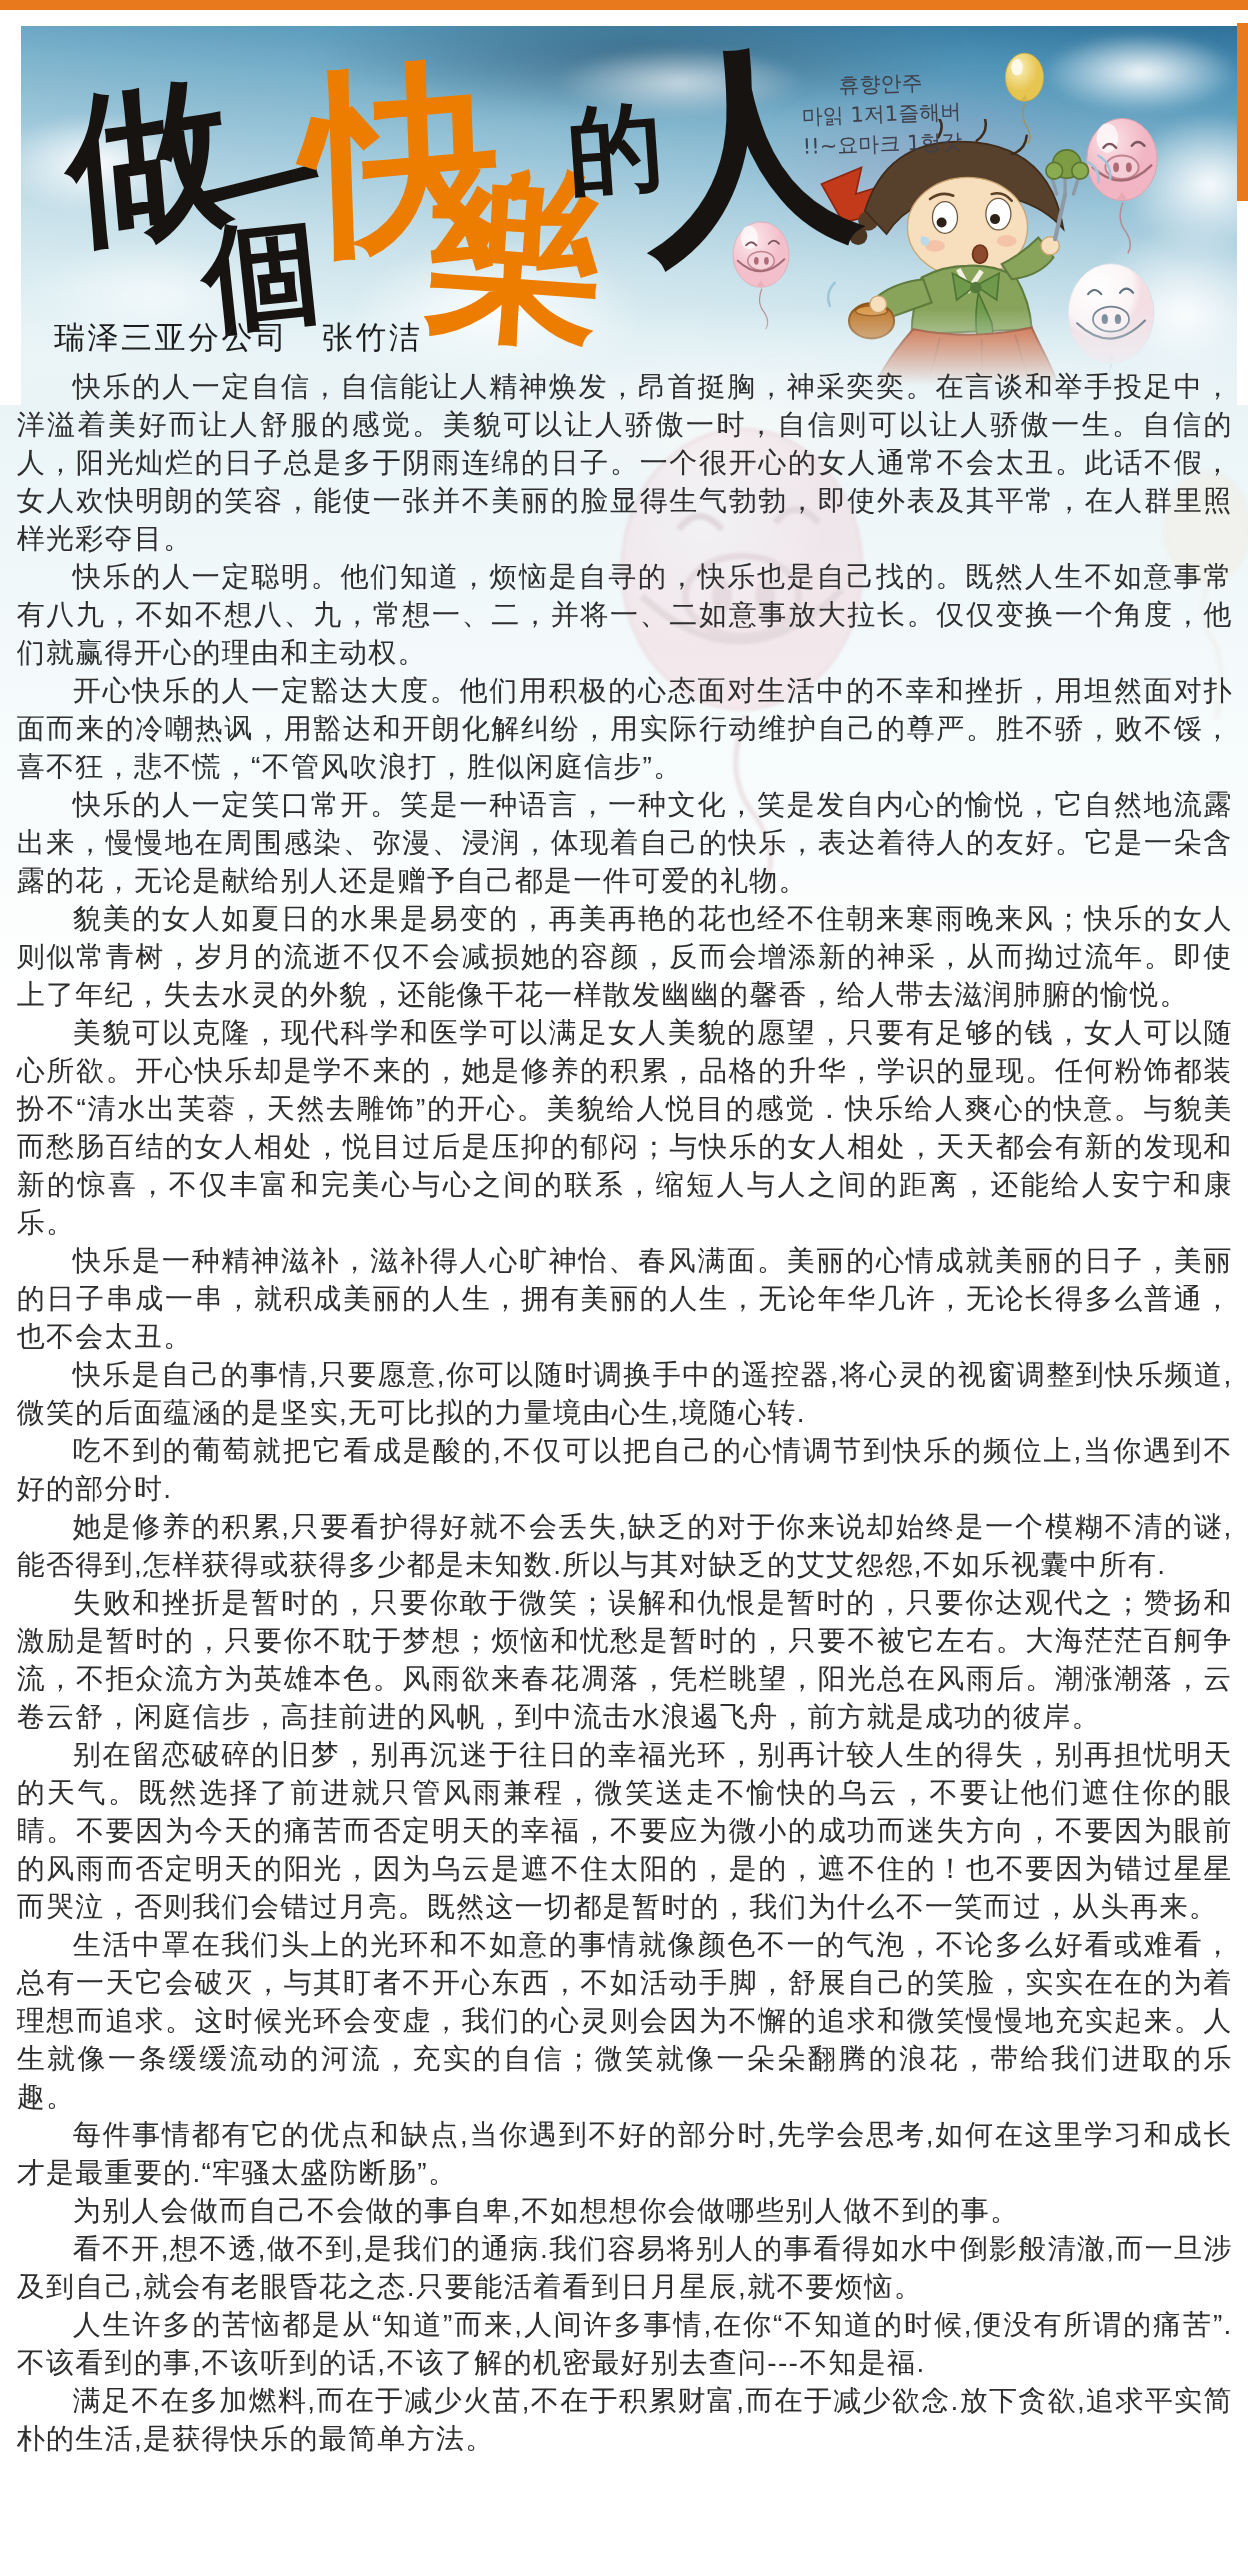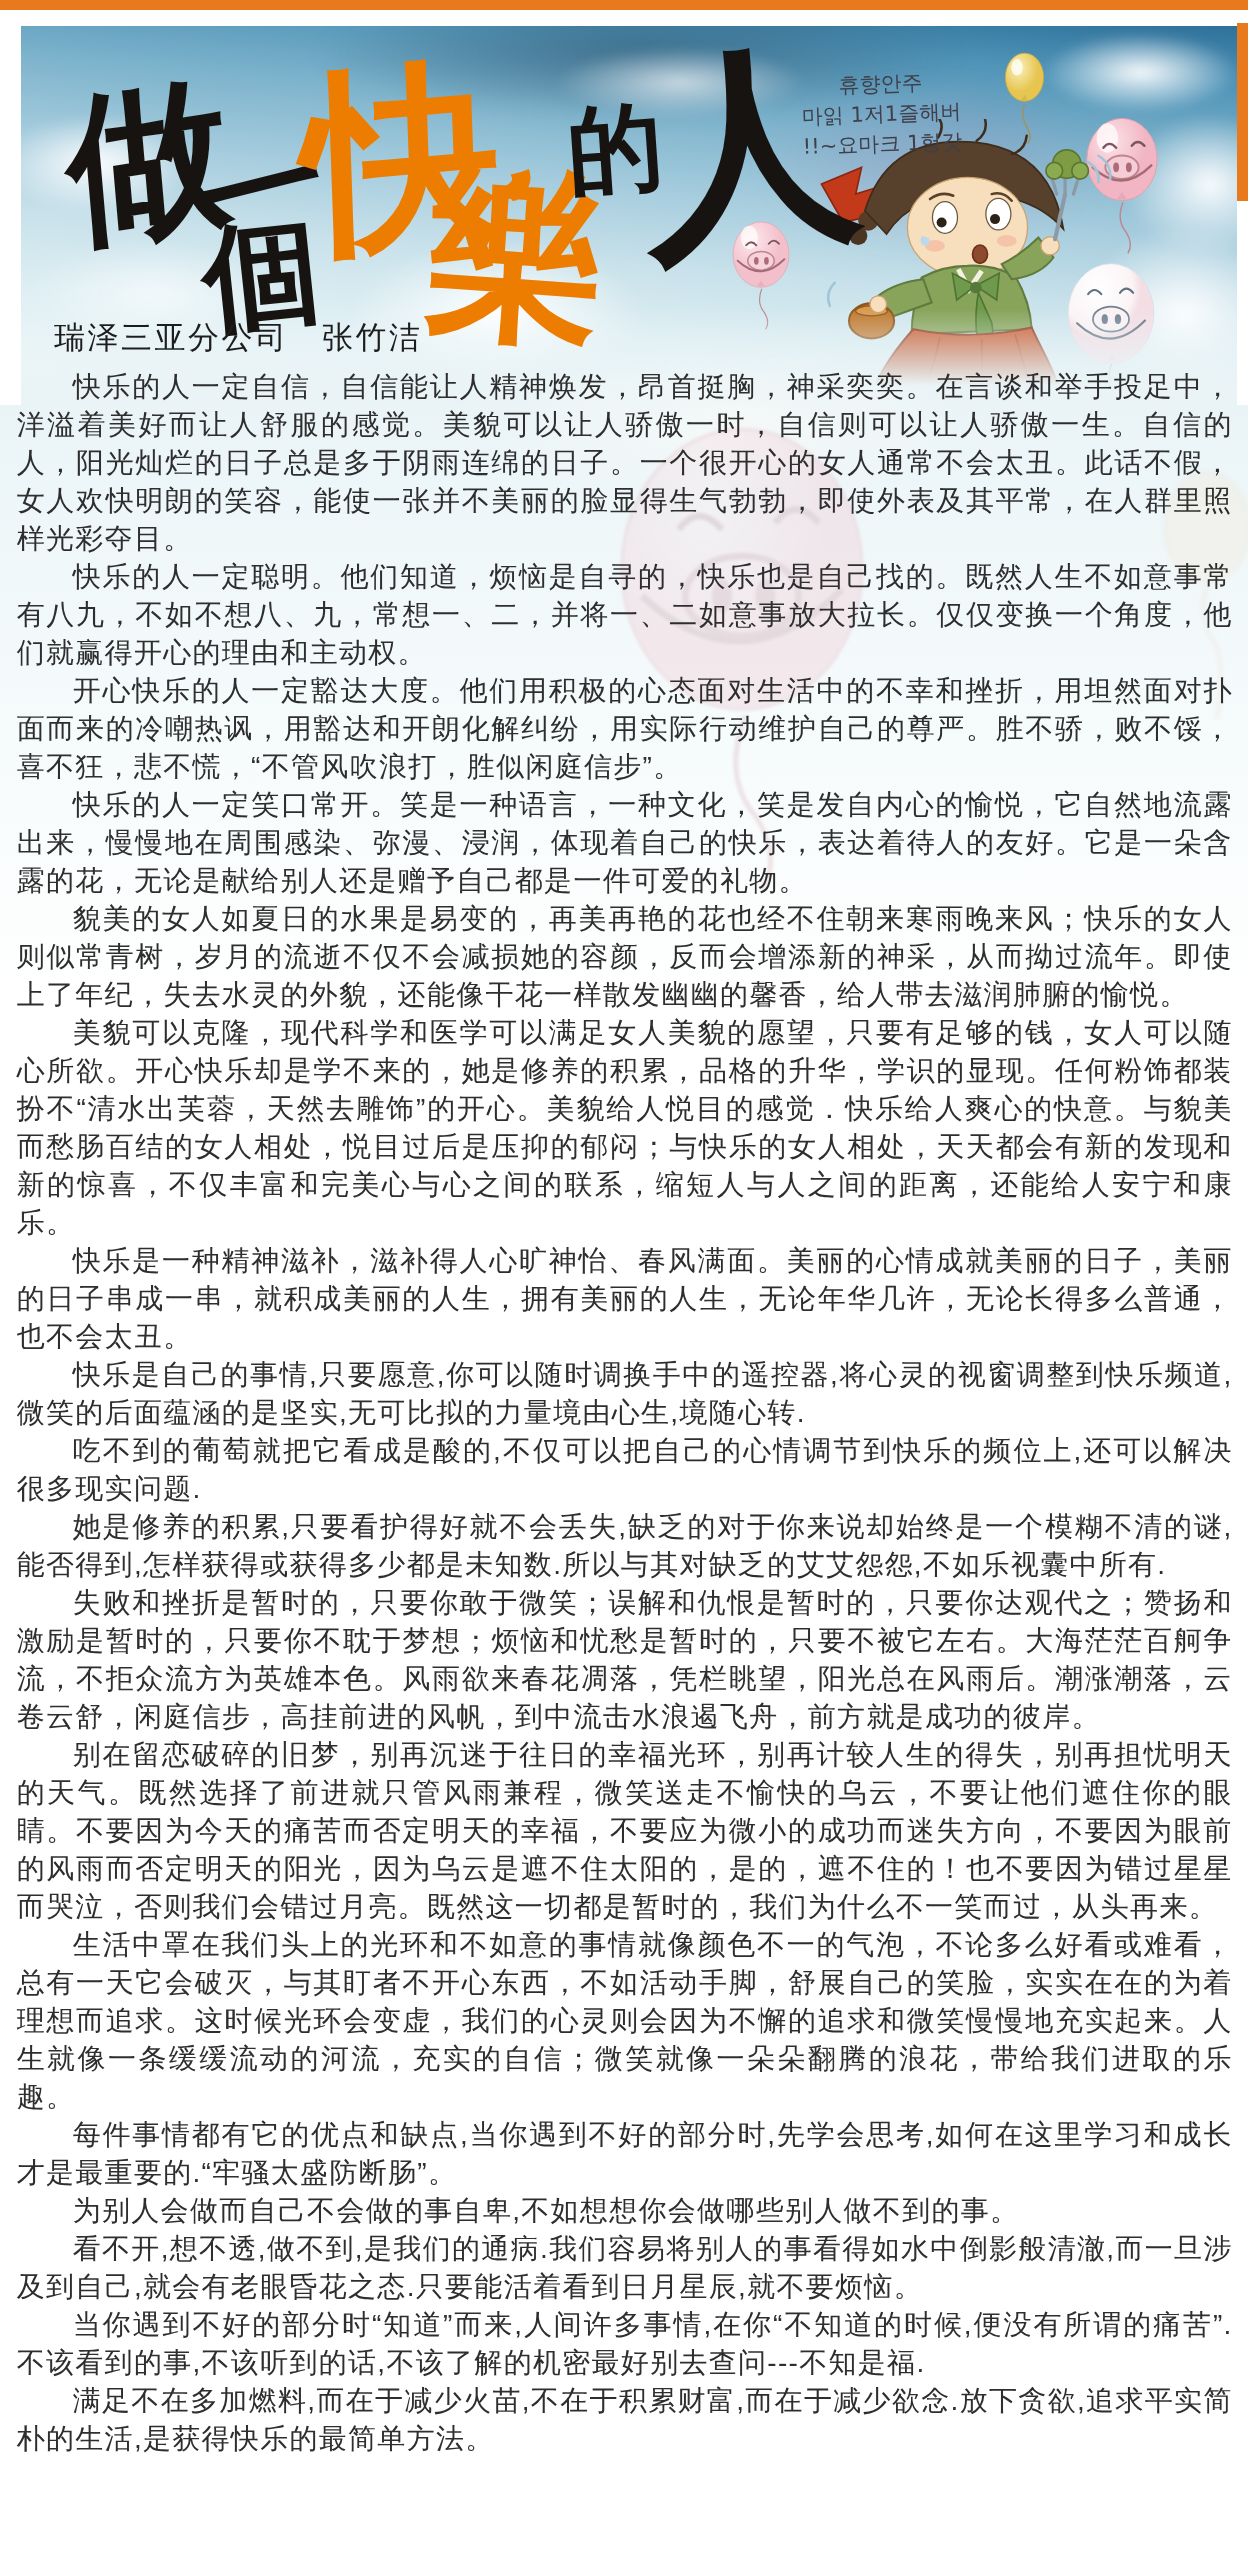--- a/index.html
+++ b/index.html
@@ -247,26 +247,26 @@
 
   <div class="article">
     <p>快乐的人一定自信，自信能让人精神焕发，昂首挺胸，神采奕奕。在言谈和举手投足中，洋溢着美好而让人舒服的感觉。美貌可以让人骄傲一时，自信则可以让人骄傲一生。自信的人，阳光灿烂的日子总是多于阴雨连绵的日子。一个很开心的女人通常不会太丑。此话不假，女人欢快明朗的笑容，能使一张并不美丽的脸显得生气勃勃，即使外表及其平常，在人群里照样光彩夺目。</p>
     <p>快乐的人一定聪明。他们知道，烦恼是自寻的，快乐也是自己找的。既然人生不如意事常有八九，不如不想八、九，常想一、二，并将一、二如意事放大拉长。仅仅变换一个角度，他们就赢得开心的理由和主动权。</p>
     <p>开心快乐的人一定豁达大度。他们用积极的心态面对生活中的不幸和挫折，用坦然面对扑面而来的冷嘲热讽，用豁达和开朗化解纠纷，用实际行动维护自己的尊严。胜不骄，败不馁，喜不狂，悲不慌，“不管风吹浪打，胜似闲庭信步”。</p>
     <p>快乐的人一定笑口常开。笑是一种语言，一种文化，笑是发自内心的愉悦，它自然地流露出来，慢慢地在周围感染、弥漫、浸润，体现着自己的快乐，表达着待人的友好。它是一朵含露的花，无论是献给别人还是赠予自己都是一件可爱的礼物。</p>
     <p>貌美的女人如夏日的水果是易变的，再美再艳的花也经不住朝来寒雨晚来风；快乐的女人则似常青树，岁月的流逝不仅不会减损她的容颜，反而会增添新的神采，从而拗过流年。即使上了年纪，失去水灵的外貌，还能像干花一样散发幽幽的馨香，给人带去滋润肺腑的愉悦。</p>
     <p>美貌可以克隆，现代科学和医学可以满足女人美貌的愿望，只要有足够的钱，女人可以随心所欲。开心快乐却是学不来的，她是修养的积累，品格的升华，学识的显现。任何粉饰都装扮不“清水出芙蓉，天然去雕饰”的开心。美貌给人悦目的感觉．快乐给人爽心的快意。与貌美而愁肠百结的女人相处，悦目过后是压抑的郁闷；与快乐的女人相处，天天都会有新的发现和新的惊喜，不仅丰富和完美心与心之间的联系，缩短人与人之间的距离，还能给人安宁和康乐。</p>
     <p>快乐是一种精神滋补，滋补得人心旷神怡、春风满面。美丽的心情成就美丽的日子，美丽的日子串成一串，就积成美丽的人生，拥有美丽的人生，无论年华几许，无论长得多么普通，也不会太丑。</p>
     <p>快乐是自己的事情,只要愿意,你可以随时调换手中的遥控器,将心灵的视窗调整到快乐频道,微笑的后面蕴涵的是坚实,无可比拟的力量境由心生,境随心转.</p>
-    <p>吃不到的葡萄就把它看成是酸的,不仅可以把自己的心情调节到快乐的频位上,还可以解决很多现实问题.</p>
+    <p>吃不到的葡萄就把它看成是酸的,不仅可以把自己的心情调节到快乐的频位上,当你遇到不好的部分时.</p>
     <p>她是修养的积累,只要看护得好就不会丢失,缺乏的对于你来说却始终是一个模糊不清的谜,能否得到,怎样获得或获得多少都是未知数.所以与其对缺乏的艾艾怨怨,不如乐视囊中所有.</p>
     <p>失败和挫折是暂时的，只要你敢于微笑；误解和仇恨是暂时的，只要你达观代之；赞扬和激励是暂时的，只要你不耽于梦想；烦恼和忧愁是暂时的，只要不被它左右。大海茫茫百舸争流，不拒众流方为英雄本色。风雨欲来春花凋落，凭栏眺望，阳光总在风雨后。潮涨潮落，云卷云舒，闲庭信步，高挂前进的风帆，到中流击水浪遏飞舟，前方就是成功的彼岸。</p>
     <p>别在留恋破碎的旧梦，别再沉迷于往日的幸福光环，别再计较人生的得失，别再担忧明天的天气。既然选择了前进就只管风雨兼程，微笑送走不愉快的乌云，不要让他们遮住你的眼睛。不要因为今天的痛苦而否定明天的幸福，不要应为微小的成功而迷失方向，不要因为眼前的风雨而否定明天的阳光，因为乌云是遮不住太阳的，是的，遮不住的！也不要因为错过星星而哭泣，否则我们会错过月亮。既然这一切都是暂时的，我们为什么不一笑而过，从头再来。</p>
     <p>生活中罩在我们头上的光环和不如意的事情就像颜色不一的气泡，不论多么好看或难看，总有一天它会破灭，与其盯者不开心东西，不如活动手脚，舒展自己的笑脸，实实在在的为着理想而追求。这时候光环会变虚，我们的心灵则会因为不懈的追求和微笑慢慢地充实起来。人生就像一条缓缓流动的河流，充实的自信；微笑就像一朵朵翻腾的浪花，带给我们进取的乐趣。</p>
     <p>每件事情都有它的优点和缺点,当你遇到不好的部分时,先学会思考,如何在这里学习和成长才是最重要的.“牢骚太盛防断肠”。</p>
     <p>为别人会做而自己不会做的事自卑,不如想想你会做哪些别人做不到的事。</p>
     <p>看不开,想不透,做不到,是我们的通病.我们容易将别人的事看得如水中倒影般清澈,而一旦涉及到自己,就会有老眼昏花之态.只要能活着看到日月星辰,就不要烦恼。</p>
-    <p>当你遇到不好的部分时“知道”而来,人间许多事情,在你“不知道的时候,便没有所谓的痛苦”.不该看到的事,不该听到的话,不该了解的机密最好别去查问---不知是福.</p>
+    <p>人生许多的苦恼都是从“知道”而来,人间许多事情,在你“不知道的时候,便没有所谓的痛苦”.不该看到的事,不该听到的话,不该了解的机密最好别去查问---不知是福.</p>
     <p>满足不在多加燃料,而在于减少火苗,不在于积累财富,而在于减少欲念.放下贪欲,追求平实简朴的生活,是获得快乐的最简单方法。</p>
   </div>
 
 </div>
 
 
 </body></html>

